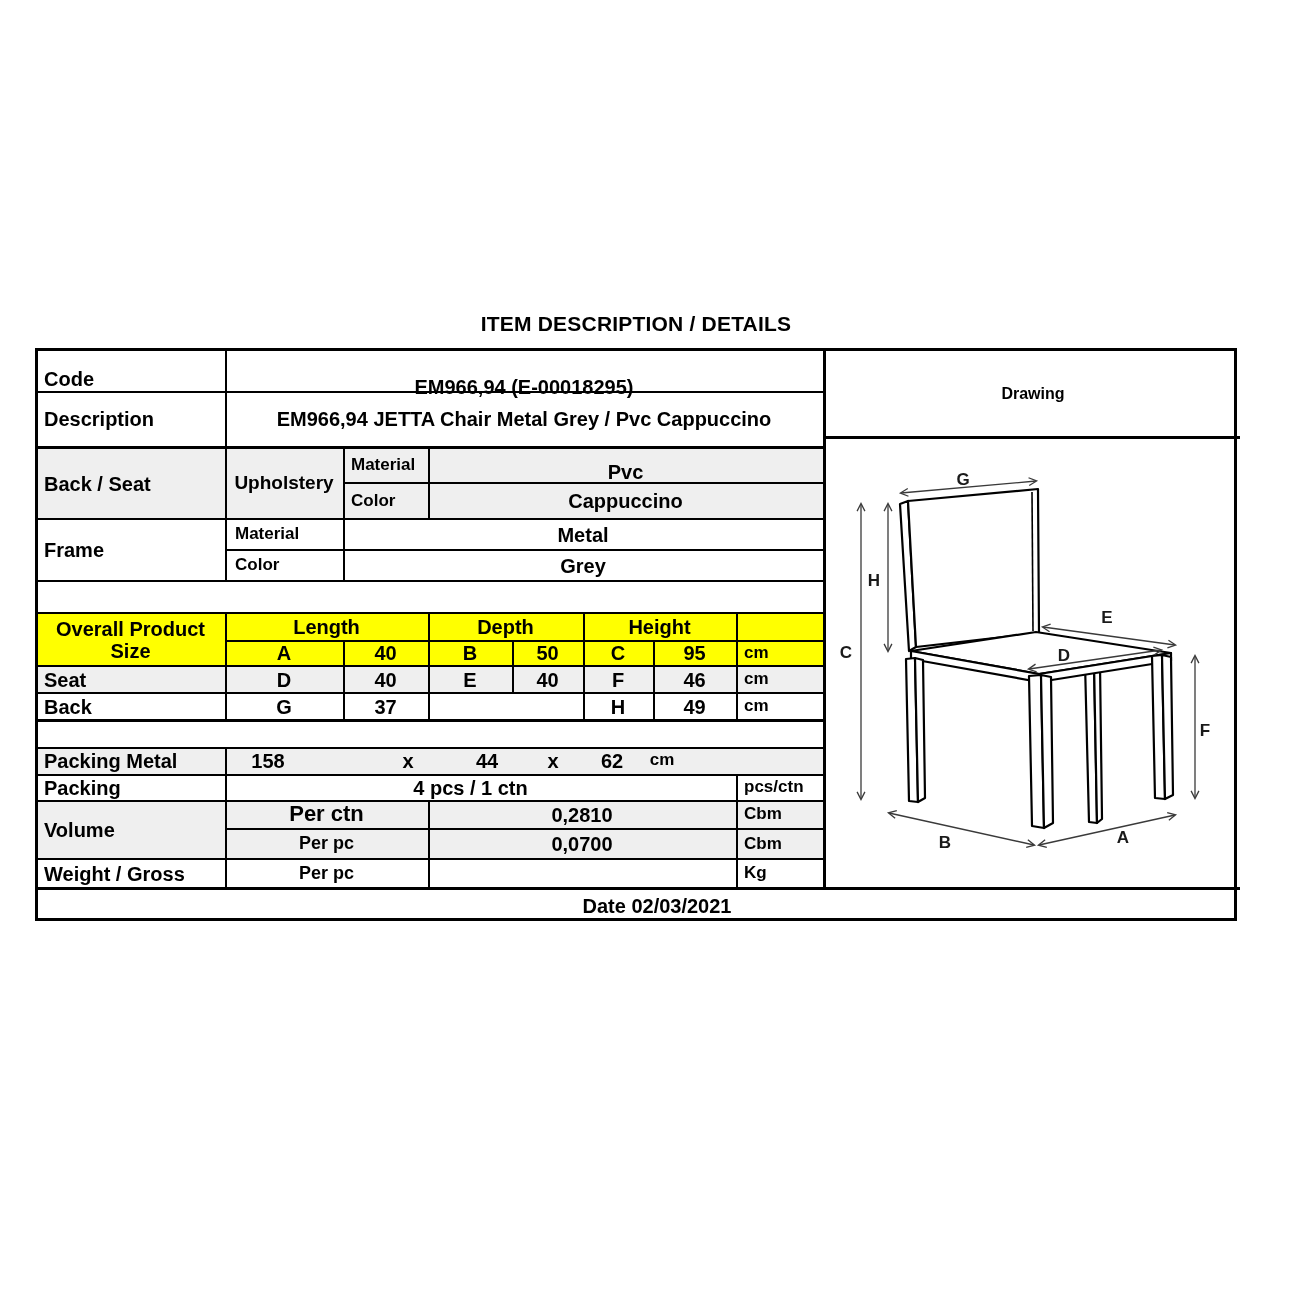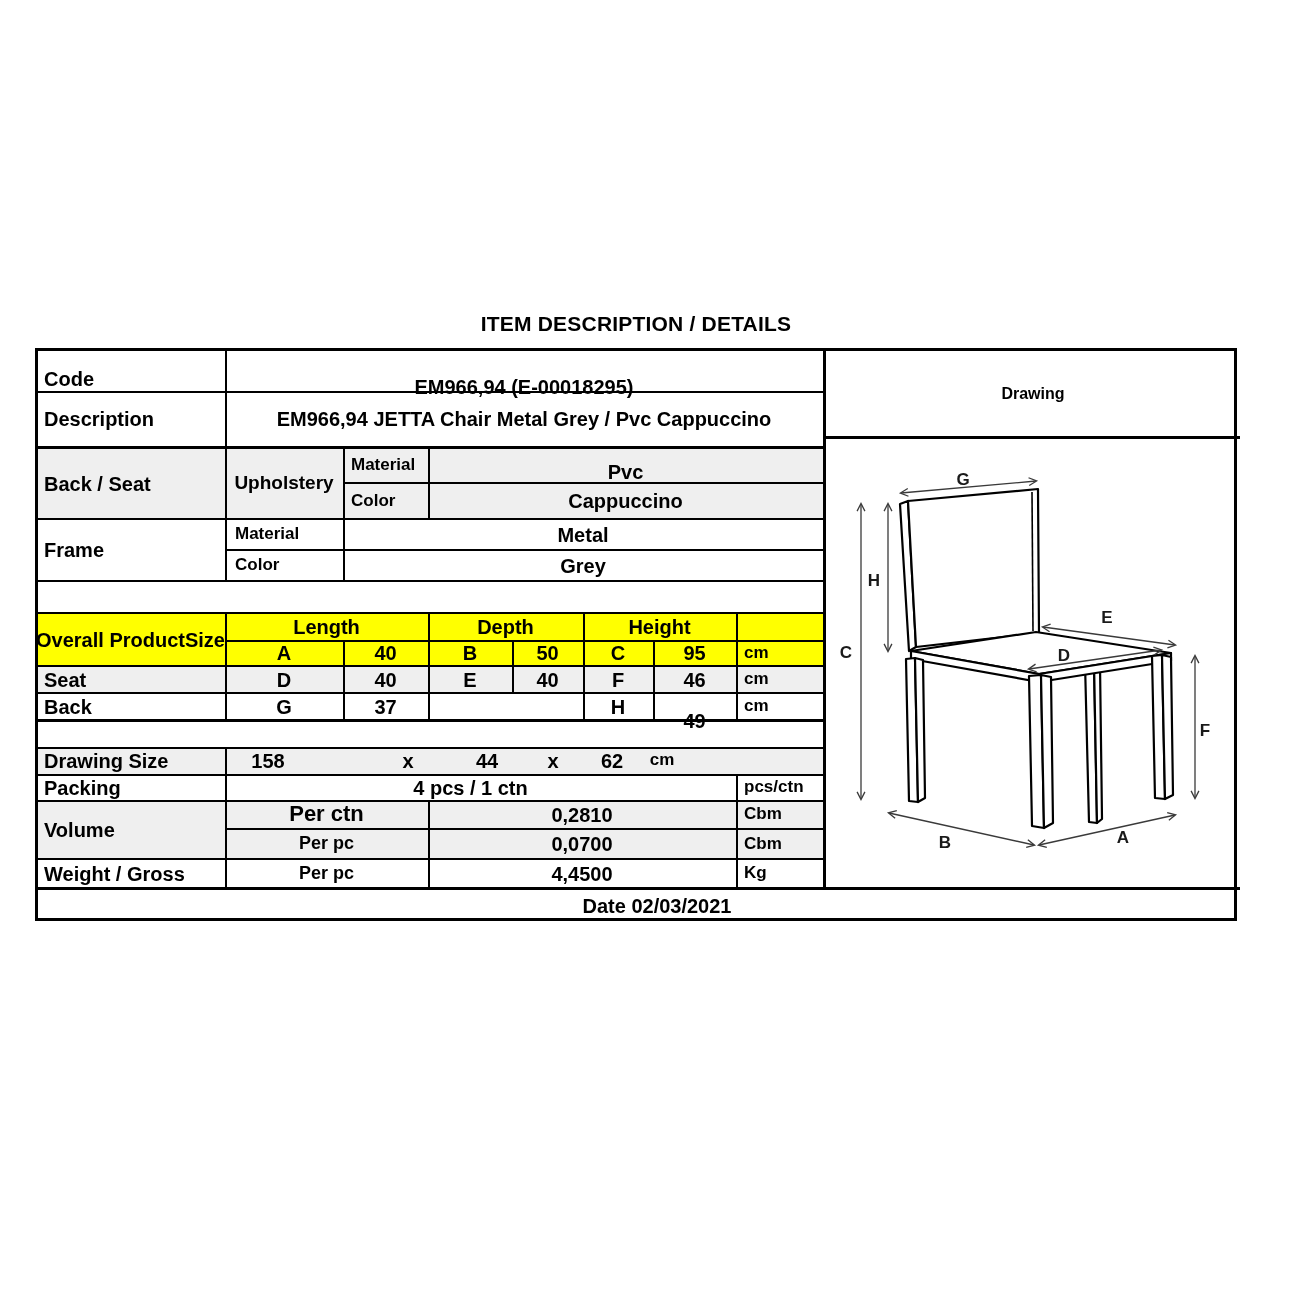--- a/index.html
+++ b/index.html
@@ -9,21 +9,21 @@
         display:flex;align-items:center;justify-content:center;font-size:21px;letter-spacing:.2px;}
   #tbl{position:absolute;left:35px;top:348px;width:1202px;height:573px;border:3px solid #000;box-sizing:border-box;}
   .fill{position:absolute;z-index:0;}
   .hl,.vl{position:absolute;background:#000;z-index:2;}
   .hl{height:2px;}
   .vl{width:2px;}
   .cell{position:absolute;display:flex;align-items:center;font-size:20px;z-index:3;line-height:1.1;white-space:nowrap;}
   .c{justify-content:center;}
   .l{justify-content:flex-start;padding-left:6px;box-sizing:border-box;}
   .sm{font-size:17px;}
-  .col{flex-direction:row;justify-content:center;}
+  .col{flex-direction:column;justify-content:center;}
   #chair-svg{position:absolute;left:785px;top:88px;z-index:1;}
   .dim{stroke:#3a3a3a;stroke-width:1.3;fill:none;}
   .part{fill:#fff;stroke:#000;stroke-width:2.2;stroke-linejoin:round;}
   .dimlab{font-size:17px;fill:#1a1a1a;font-weight:bold;text-anchor:middle;
           font-family:"Liberation Sans","DejaVu Sans",sans-serif;}
 </style>
 </head>
 <body>
 
 <div id="page">
@@ -114,24 +114,24 @@
     <div class="cell c" style="left:392px;top:316px;width:80px;height:25px;">E</div>
     <div class="cell c" style="left:476px;top:316px;width:67px;height:25px;">40</div>
     <div class="cell c" style="left:547px;top:316px;width:66px;height:25px;">F</div>
     <div class="cell c" style="left:617px;top:316px;width:79px;height:25px;">46</div>
     <div class="cell l sm" style="left:700px;top:316px;width:85px;height:25px;">cm</div>
 
     <div class="cell l" style="left:0;top:343px;width:183px;height:25px;">Back</div>
     <div class="cell c" style="left:189px;top:343px;width:114px;height:25px;">G</div>
     <div class="cell c" style="left:307px;top:343px;width:81px;height:25px;">37</div>
     <div class="cell c" style="left:547px;top:343px;width:66px;height:25px;">H</div>
-    <div class="cell c" style="left:617px;top:343px;width:79px;height:25px;margin-top:14px;">49</div>
+    <div class="cell c" style="left:617px;top:343px;width:79px;height:25px;">49</div>
     <div class="cell l sm" style="left:700px;top:343px;width:85px;height:25px;">cm</div>
 
-    <div class="cell l" style="left:0;top:397px;width:183px;height:25px;">Drawing Size</div>
+    <div class="cell l" style="left:0;top:397px;width:183px;height:25px;">Packing Metal</div>
     <div class="cell" style="left:187px;top:397px;width:511px;height:25px;">
       <span style="position:absolute;left:43px;transform:translateX(-50%);">158</span>
       <span style="position:absolute;left:183px;transform:translateX(-50%);">x</span>
       <span style="position:absolute;left:262px;transform:translateX(-50%);">44</span>
       <span style="position:absolute;left:328px;transform:translateX(-50%);">x</span>
       <span style="position:absolute;left:387px;transform:translateX(-50%);">62</span>
       <span class="sm" style="position:absolute;left:437px;transform:translateX(-50%);">cm</span>
     </div>
 
     <div class="cell l" style="left:0;top:424px;width:183px;height:25px;">Packing</div>
@@ -141,21 +141,20 @@
     <div class="cell l" style="left:0;top:450px;width:183px;height:57px;">Volume</div>
     <div class="cell c sm" style="left:189px;top:450px;width:199px;height:27px;font-size:22px;">Per ctn</div>
     <div class="cell c" style="left:392px;top:450px;width:304px;height:27px;">0,2810</div>
     <div class="cell l sm" style="left:700px;top:450px;width:85px;height:27px;">Cbm</div>
     <div class="cell c sm" style="left:189px;top:479px;width:199px;height:28px;font-size:18px;">Per pc</div>
     <div class="cell c" style="left:392px;top:479px;width:304px;height:28px;">0,0700</div>
     <div class="cell l sm" style="left:700px;top:479px;width:85px;height:28px;">Cbm</div>
 
     <div class="cell l" style="left:0;top:509px;width:183px;height:27px;">Weight / Gross</div>
     <div class="cell c sm" style="left:189px;top:509px;width:199px;height:27px;font-size:18px;">Per pc</div>
-    <div class="cell c" style="left:392px;top:509px;width:304px;height:27px;">4,4500</div>
     <div class="cell l sm" style="left:700px;top:509px;width:85px;height:27px;">Kg</div>
 
     <div class="cell c" style="left:0;top:539px;width:1202px;height:31px;padding-left:36px;box-sizing:border-box;">Date 02/03/2021</div>
 
     <svg id="chair-svg" width="417" height="448" viewBox="820 436 417 448">
       <defs>
         <marker id="ar" markerWidth="9" markerHeight="9" refX="6.5" refY="4.5" orient="auto-start-reverse">
           <path d="M1,1.5 L7,4.5 L1,7.5" fill="none" stroke="#3a3a3a" stroke-width="1"></path>
         </marker>
       </defs>

